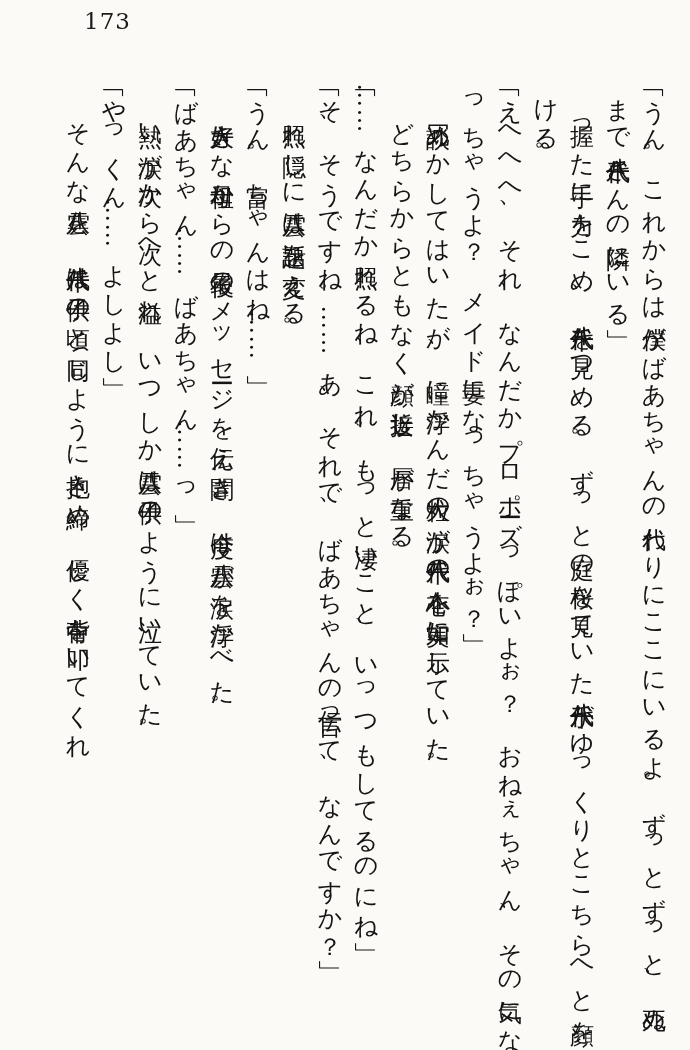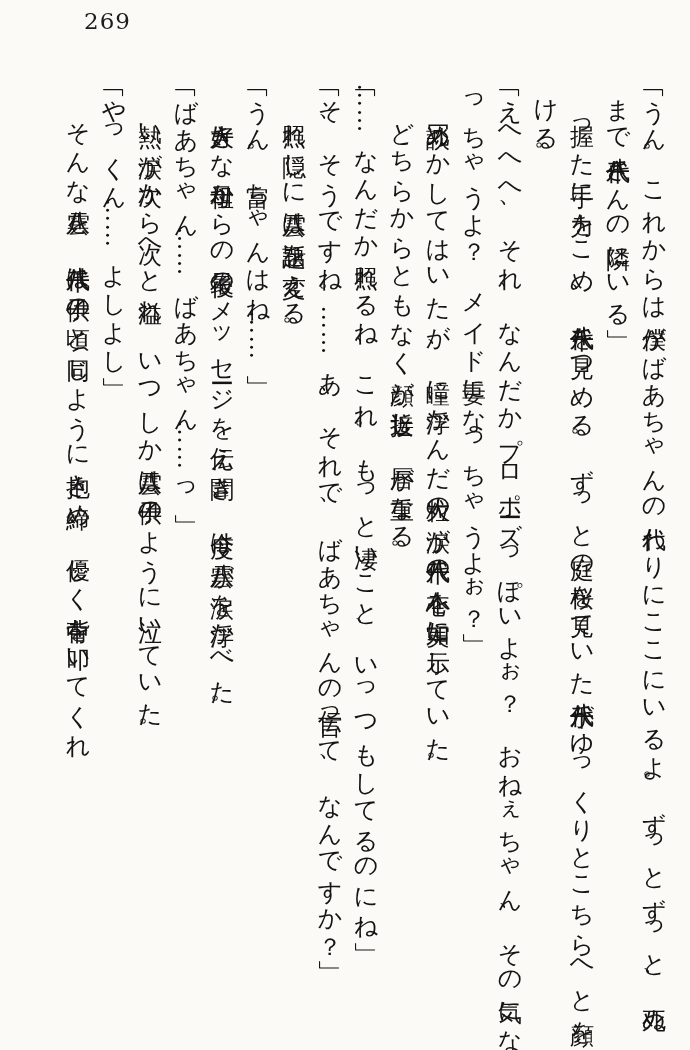--- a/index.html
+++ b/index.html
@@ -49,21 +49,21 @@
   }
   .para.dialogue {
     text-indent: 0;
   }
 </style>
 </head>
 <body>
 
 <div class="page">
 
-  <span class="page-number">269</span>
+  <span class="page-number">173</span>
 
   <main class="text-block">
     <p class="para dialogue">「うん。これからは僕がばあちゃんの代わりにここにいるよ。ずっとずっと、死ぬまで八千代さんの隣にいる」</p>
     <p class="para narration">握った手に力をこめ、八千代を見つめる。ずっと庭の桜を見ていた八千代がゆっくりとこちらへと顔を向ける。</p>
     <p class="para dialogue">「えへへへ、それ、なんだかプロポーズっぽいよぉ？　おねぇちゃん、その気になっちゃうよ？　メイド妻になっちゃうよぉ？」</p>
     <p class="para narration">冗談めかしてはいたが、瞳に浮かんだ大粒の涙が八千代の本心を如実に示していた。</p>
     <p class="para narration">どちらからともなく顔が接近し、唇が重なる。</p>
     <p class="para dialogue">「……なんだか照れるね、これ。もっと凄いこと、いっつもしてるのにね」</p>
     <p class="para dialogue">「そ、そうですね。……あ、それで、ばあちゃんの伝言って、なんですか？」</p>
     <p class="para narration">照れ隠しに八雲は話題を変える。</p>

